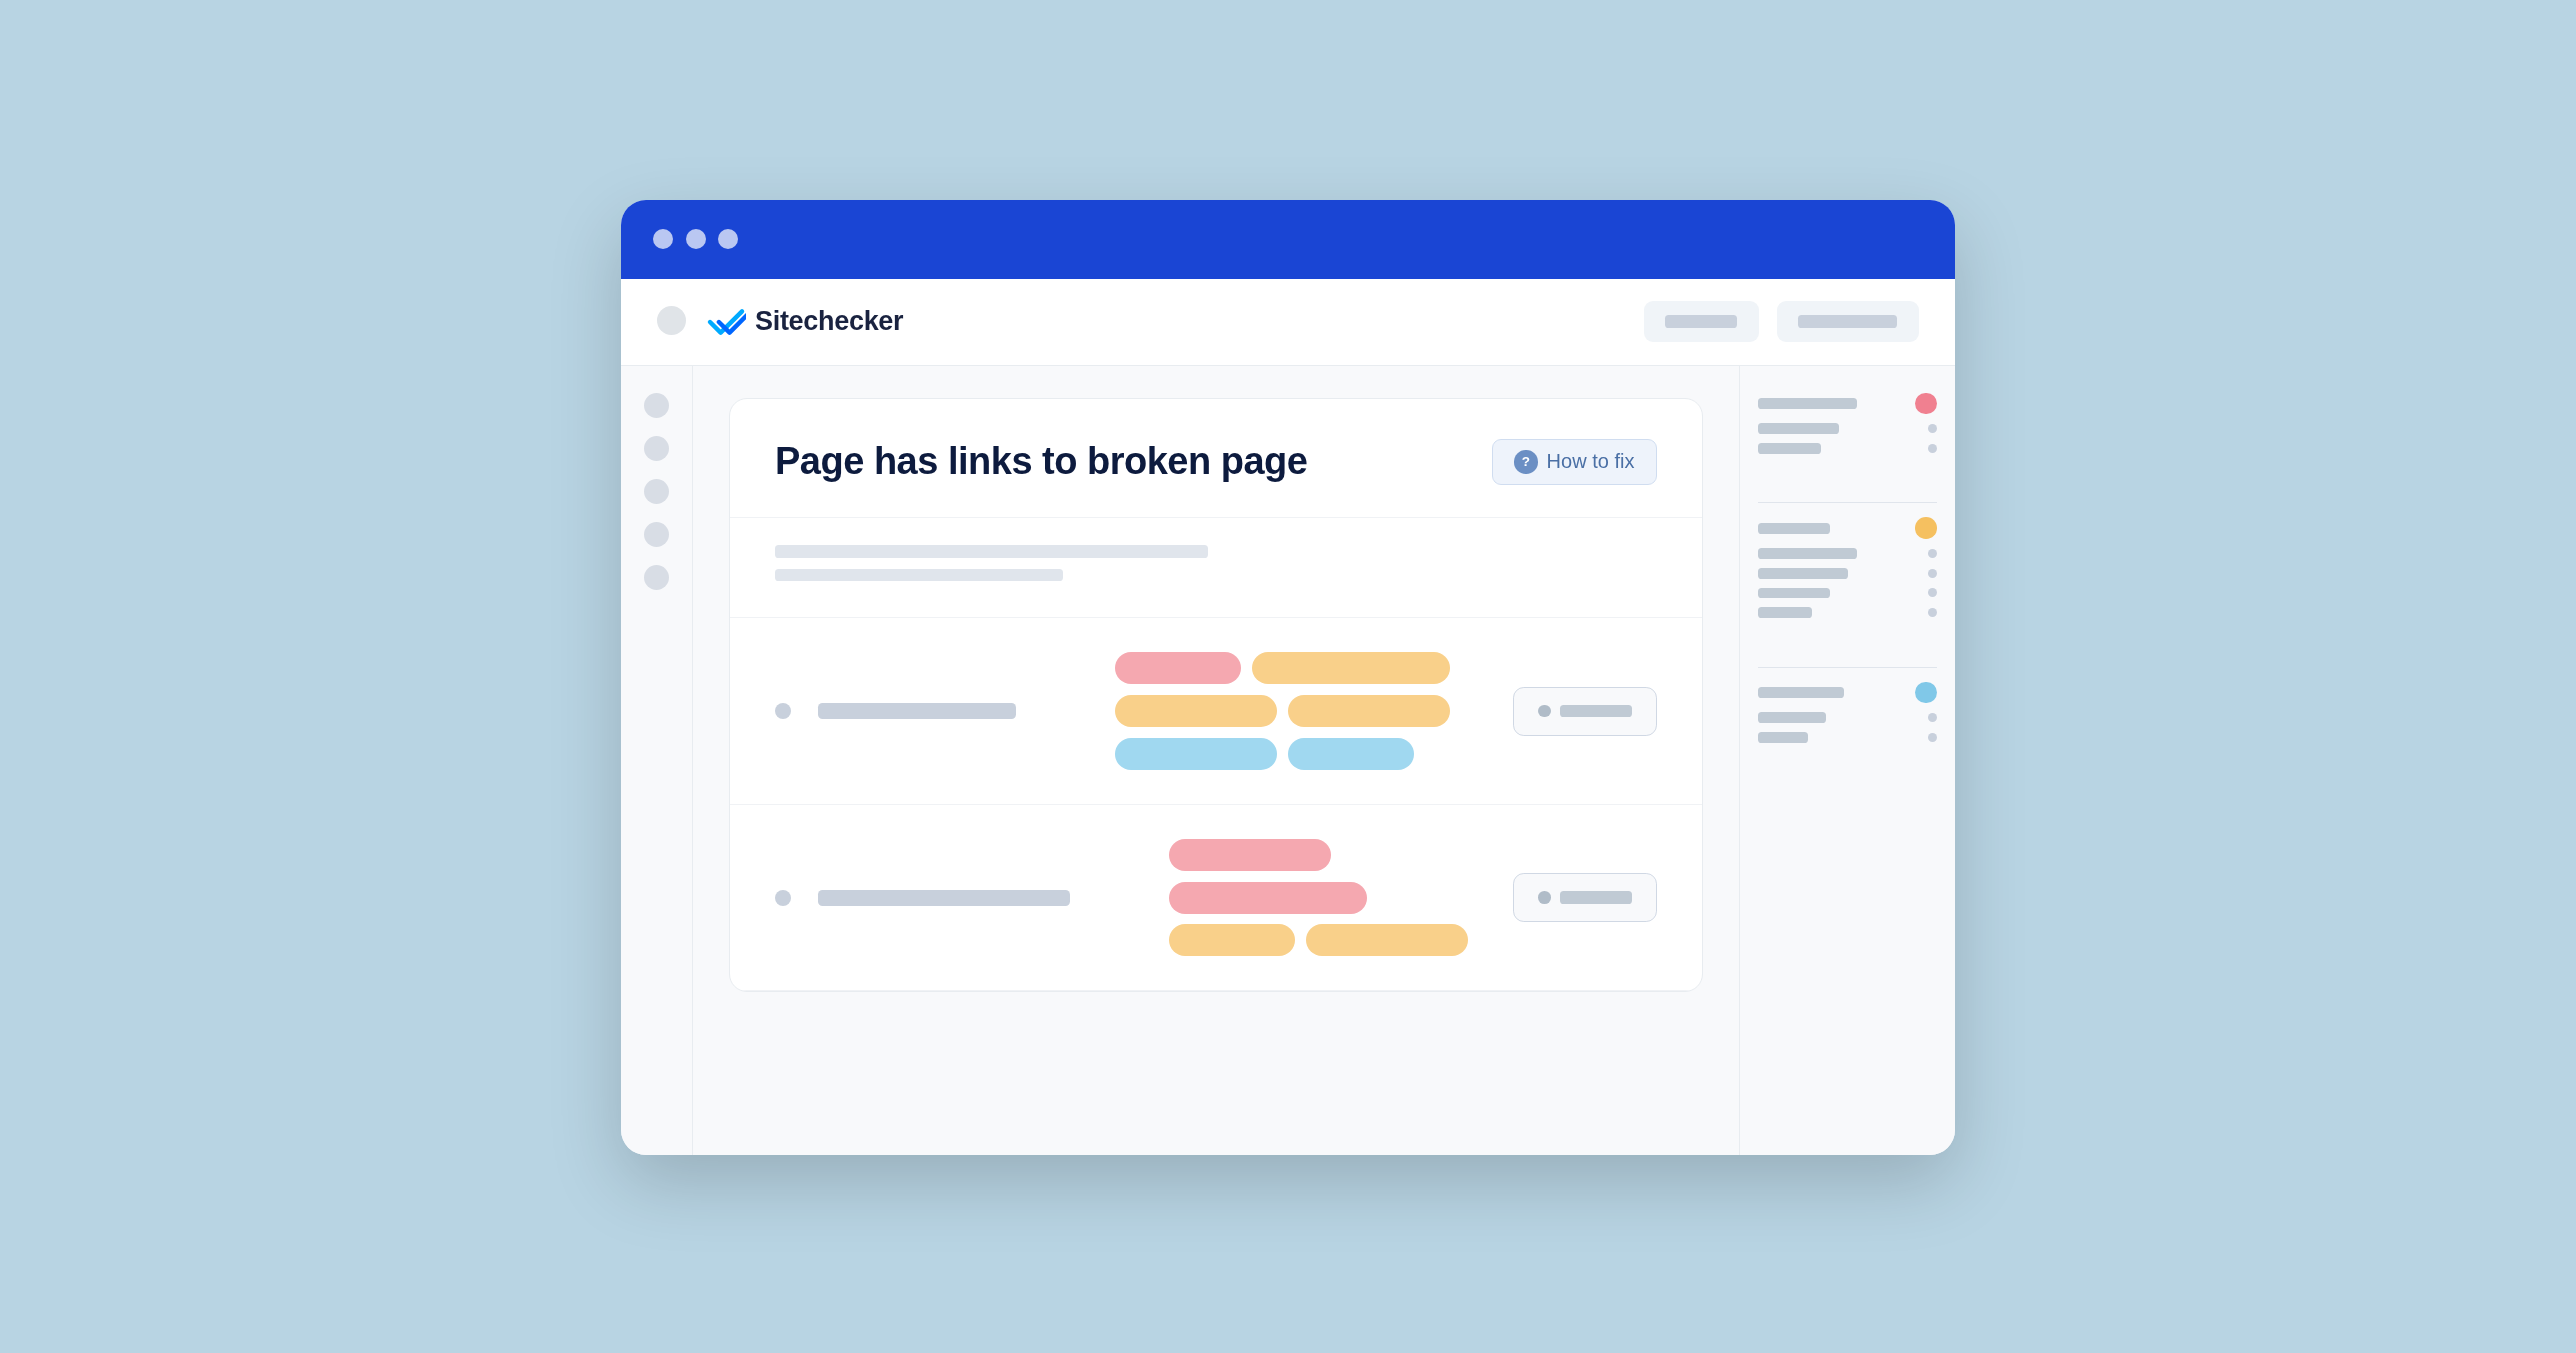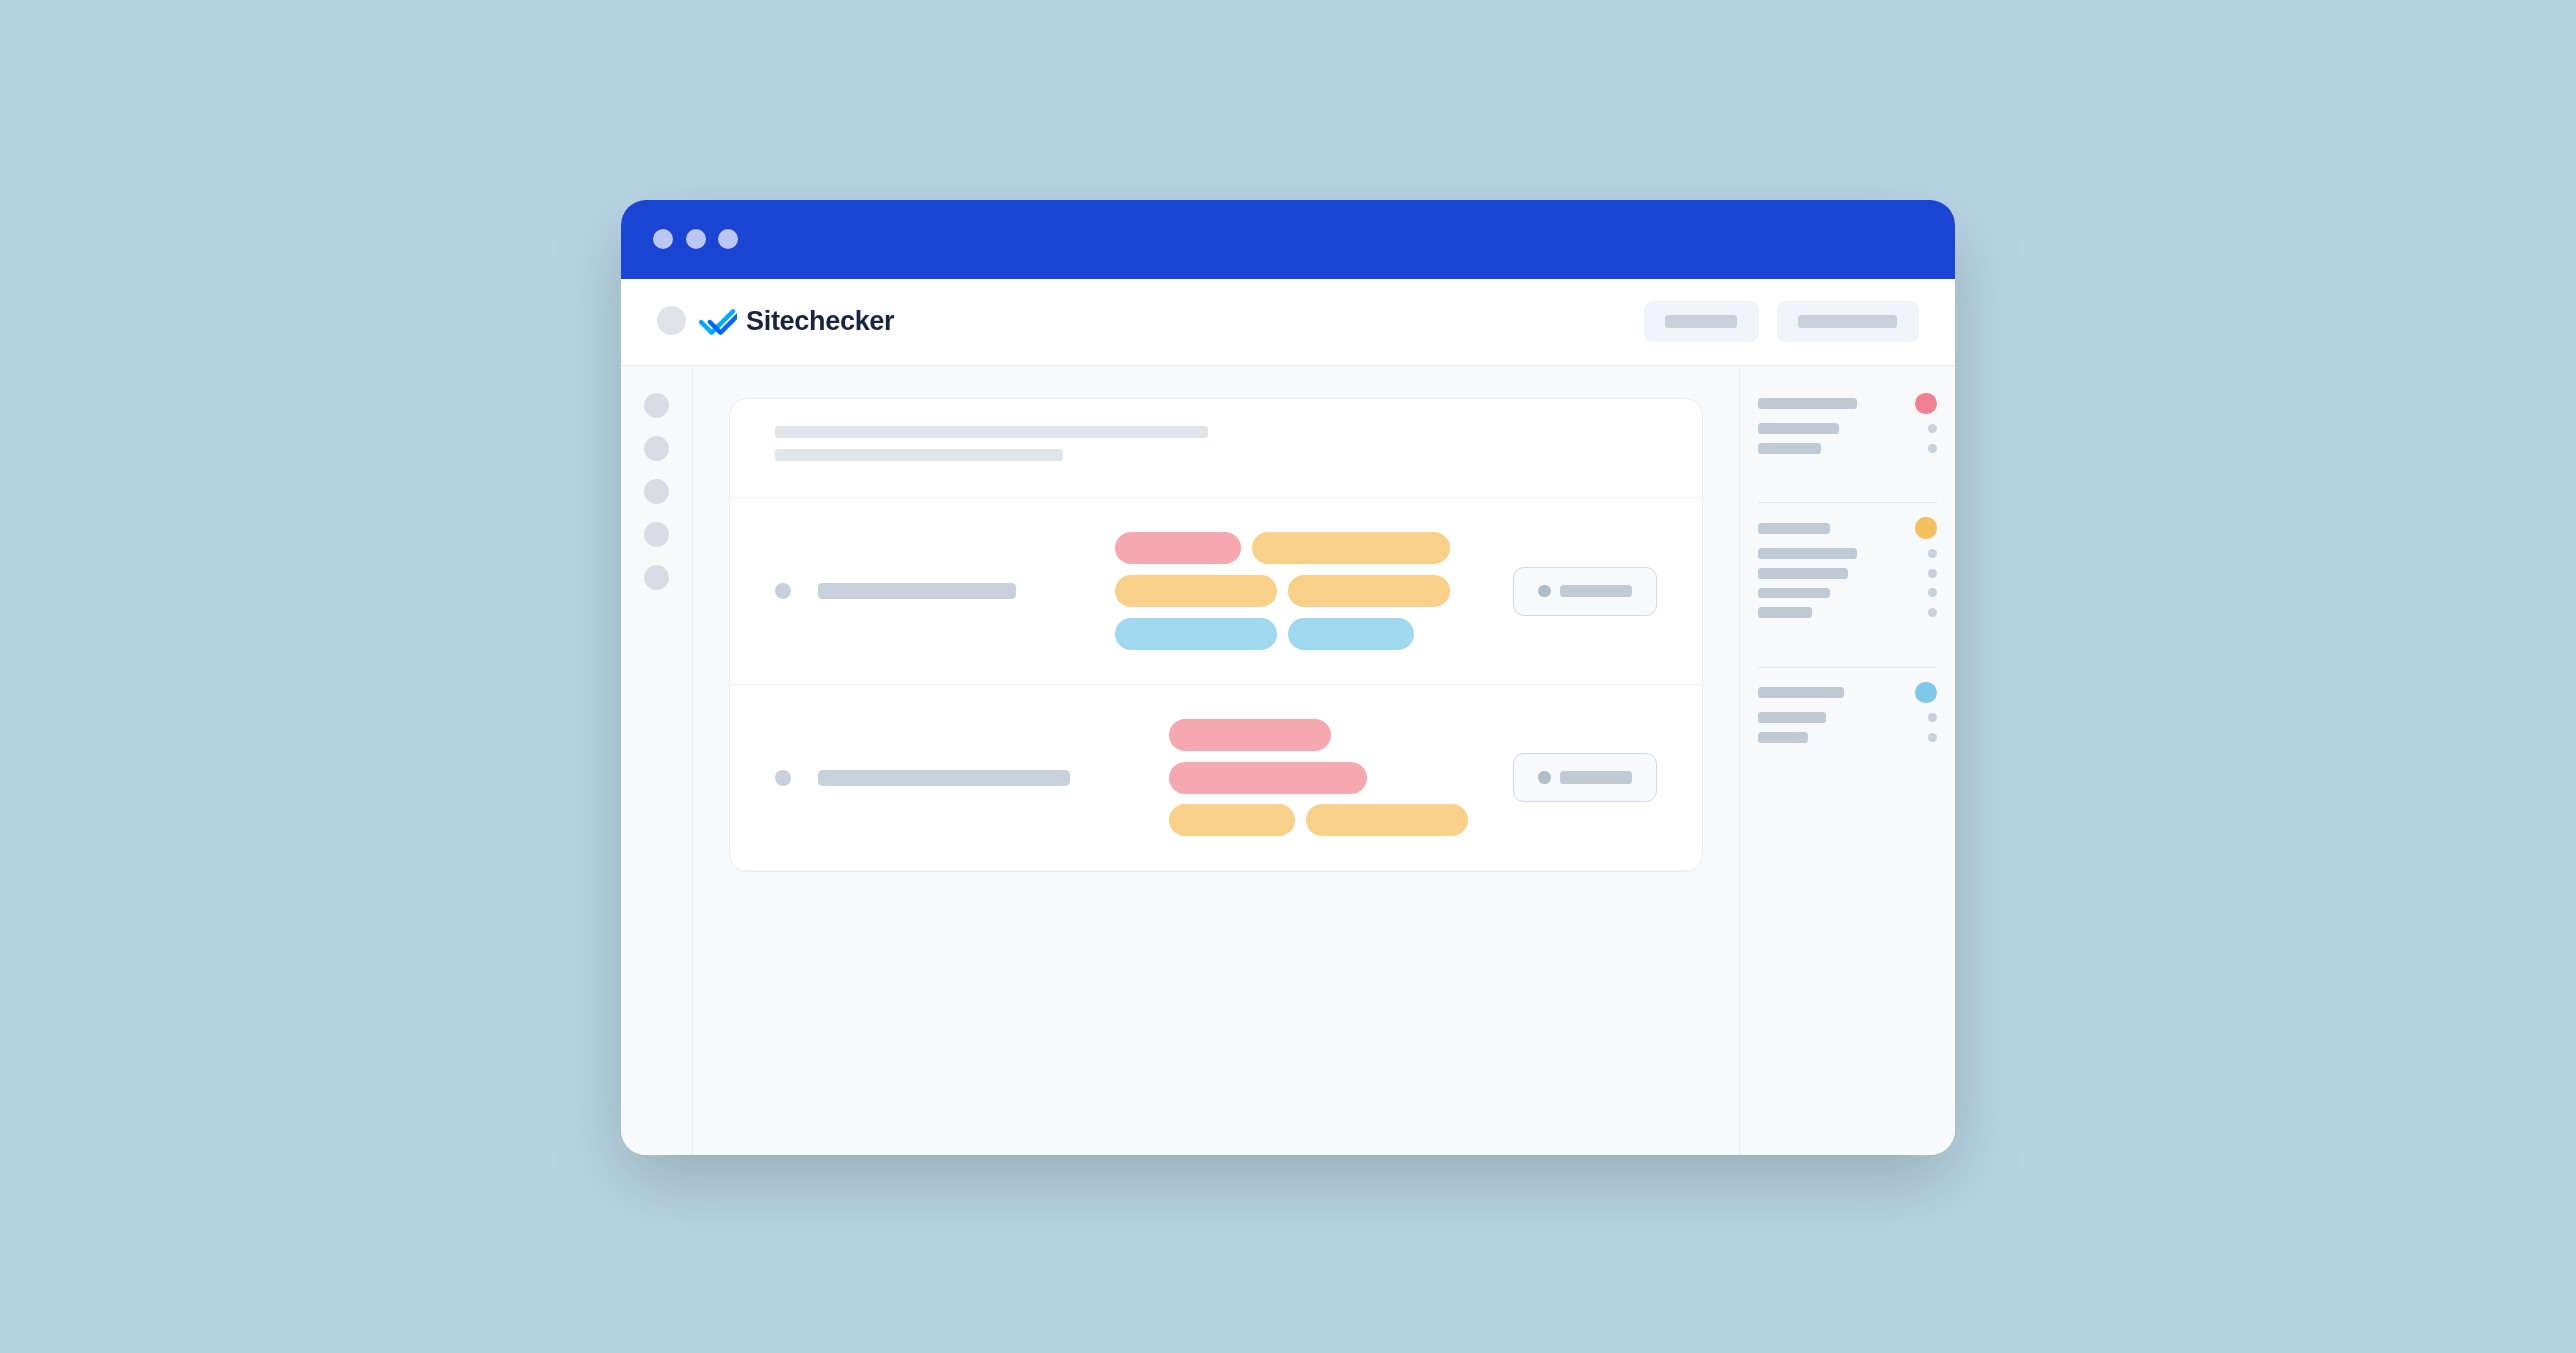--- a/index.html
+++ b/index.html
@@ -50,21 +50,21 @@
       height: 87px;
       display: flex;
       align-items: center;
       padding: 0 36px;
       border-bottom: 0.9px solid #e8ecf0;
     }
 
     .logo-area {
       display: flex;
       align-items: flex-start;
-      gap: 11px;
+      gap: 20px;
     }
 
     .logo-circle {
       width: 29px;
       height: 29px;
       border-radius: 50%;
       background: #e0e4e8;
     }
 
     .logo-icon {
@@ -380,20 +380,29 @@
       <div class="sidebar-item-dot"></div>
       <div class="sidebar-item-dot"></div>
       <div class="sidebar-item-dot"></div>
       <div class="sidebar-item-dot"></div>
       <div class="sidebar-item-dot"></div>
     </div>
 
     <div class="content-area">
       <div class="main-card">
 
+        <div class="card-header">
+          <h1 class="card-title">Page has links to broken page</h1>
+          <button class="how-to-fix-btn">
+            <div class="how-to-fix-icon">
+              <span>?</span>
+            </div>
+            <span class="how-to-fix-text">How to fix</span>
+          </button>
+        </div>
 
         <div class="card-description">
           <div class="desc-bar" style="width: 433px;"></div>
           <div class="desc-bar" style="width: 288px;"></div>
         </div>
 
         <div class="table-row">
           <div class="row-bullet"></div>
           <div class="row-label"></div>
           <div class="tags-area">

